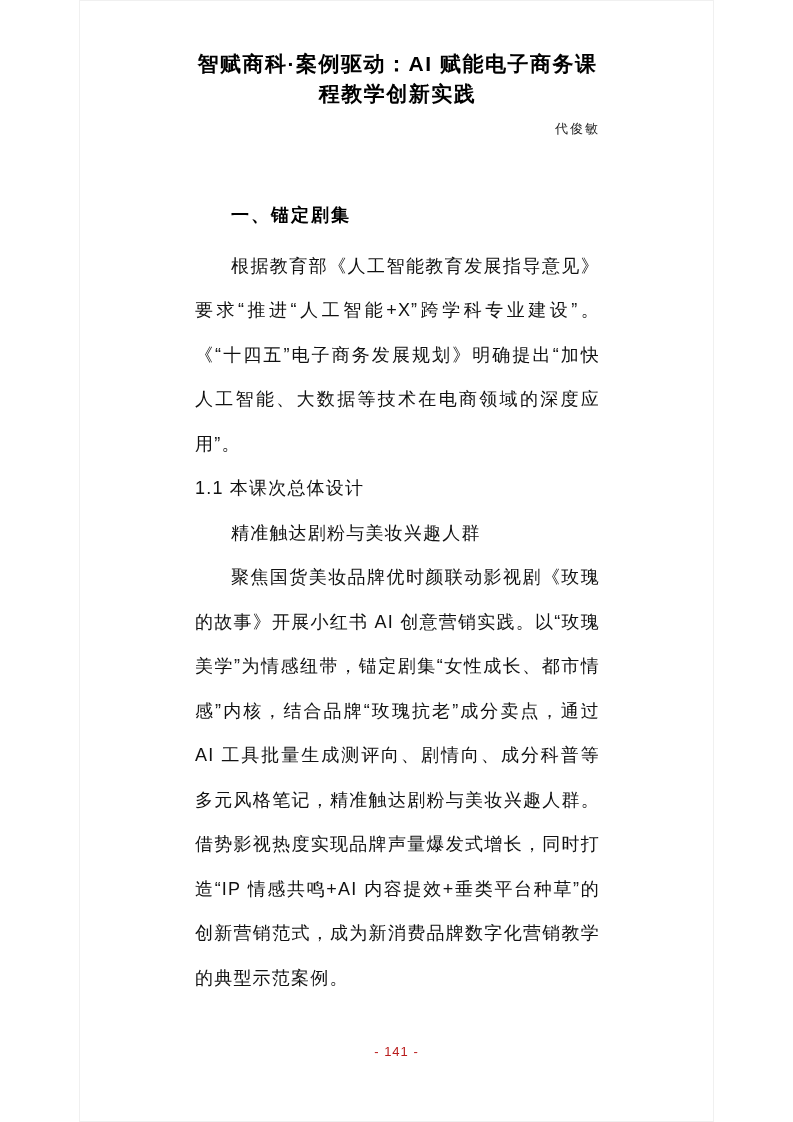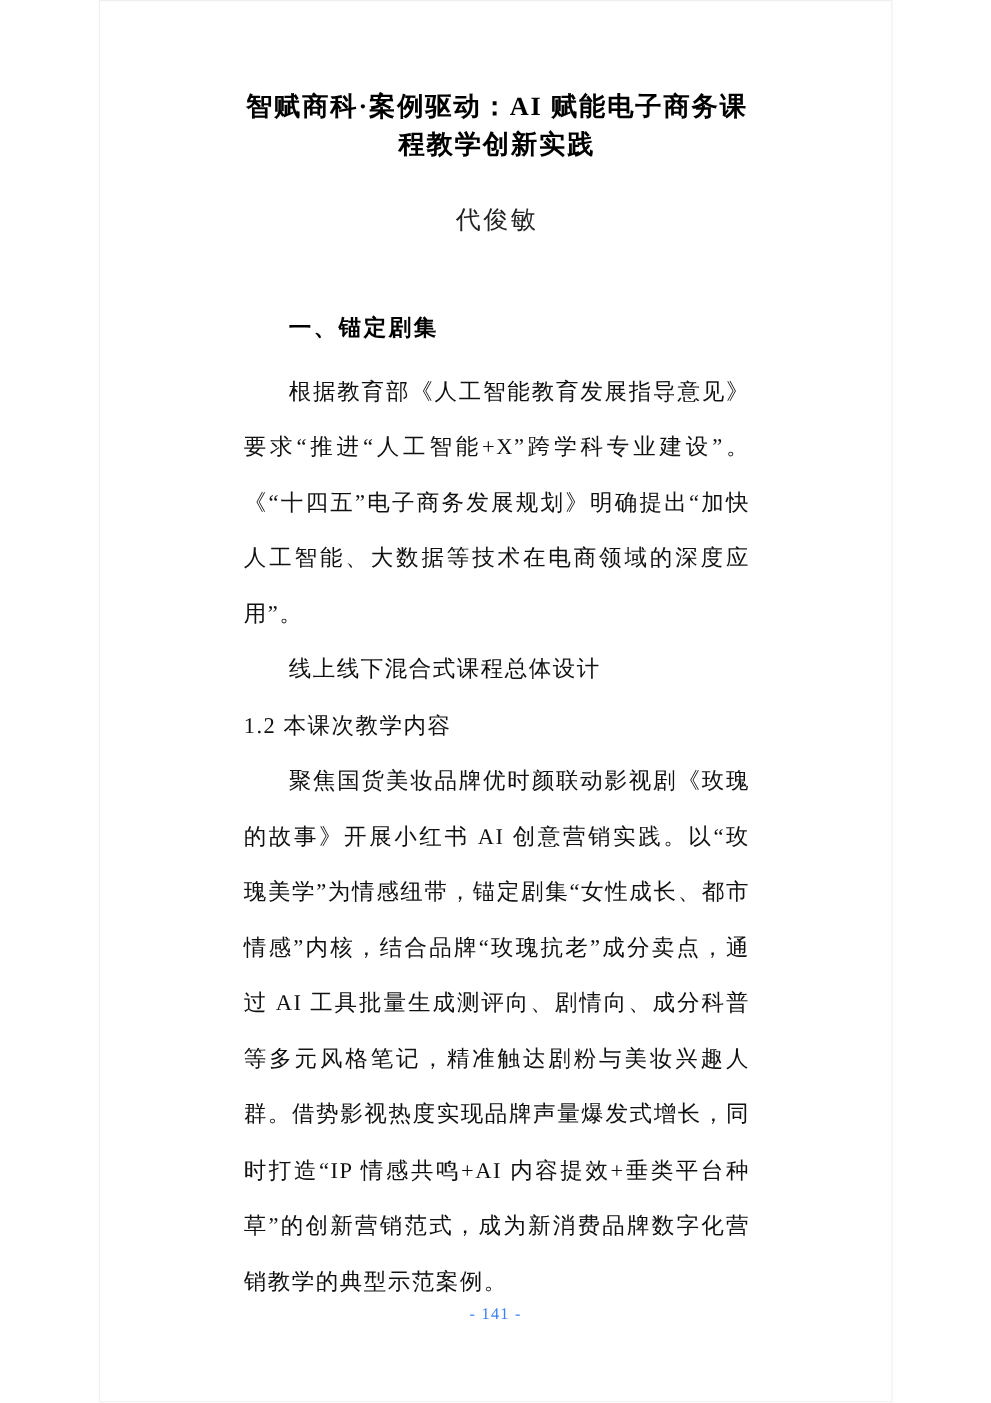--- a/index.html
+++ b/index.html
@@ -7,39 +7,39 @@
     padding: 0;
     background: #ffffff;
   }
   .page {
     position: relative;
     width: 635px;
     height: 1122px;
     margin: 0 auto;
     background: #ffffff;
     box-sizing: border-box;
-    padding: 69px 113px 0 115px;
-    font-family: Liberation Serif, serif;
+    padding: 48px 113px 0 115px;
+    font-family: Liberation Sans, sans-serif;
     color: #1a1a1a;
     overflow: hidden;
     border: 1px solid #f0f0f0;
   }
   .doc-title {
     margin: 0;
     font-size: 21px;
     font-weight: bold;
     text-align: center;
     letter-spacing: 1.5px;
     line-height: 30px;
     color: #000000;
   }
   .doc-author {
-    margin-top: 32px;
-    text-align: center;
-    font-size: 20px;
+    margin-top: 6px;
+    text-align: right;
+    font-size: 13px;
     letter-spacing: 2px;
     line-height: 28px;
     color: #222222;
   }
   .doc-body {
     margin-top: 50px;
     font-size: 18px;
     line-height: 44.5px;
     text-align: justify;
     letter-spacing: 1.2px;
@@ -67,42 +67,42 @@
     text-indent: 2em;
   }
   .page-footer {
     position: absolute;
     left: 0;
     bottom: 62px;
     width: 100%;
     text-align: center;
     font-size: 13px;
     letter-spacing: 1px;
-    color: #3b82f6;
+    color: #b91c1c;
   }
 </style>
 </head>
 <body>
 
 <div class="page">
 
   <h1 class="doc-title">智赋商科·案例驱动：AI 赋能电子商务课程教学创新实践</h1>
 
   <div class="doc-author">代俊敏</div>
 
   <div class="doc-body">
 
     <h2 class="section-heading">一、锚定剧集</h2>
 
     <p class="para">根据教育部《人工智能教育发展指导意见》要求“推进“人工智能+X”跨学科专业建设”。《“十四五”电子商务发展规划》明确提出“加快人工智能、大数据等技术在电商领域的深度应用”。</p>
 
+    <div class="sub-heading">1.1 本课次总体设计</div>
 
-    <div class="sub-line">线上线下混合式课程总体设计</div>
+    <div class="sub-line">精准触达剧粉与美妆兴趣人群</div>
 
-    <div class="sub-heading">1.2 本课次教学内容</div>
 
 
     <p class="para">聚焦国货美妆品牌优时颜联动影视剧《玫瑰的故事》开展小红书 AI 创意营销实践。以“玫瑰美学”为情感纽带，锚定剧集“女性成长、都市情感”内核，结合品牌“玫瑰抗老”成分卖点，通过 AI 工具批量生成测评向、剧情向、成分科普等多元风格笔记，精准触达剧粉与美妆兴趣人群。借势影视热度实现品牌声量爆发式增长，同时打造“IP 情感共鸣+AI 内容提效+垂类平台种草”的创新营销范式，成为新消费品牌数字化营销教学的典型示范案例。</p>
 
   </div>
 
   <div class="page-footer">- 141 -</div>
 
 </div>
 

